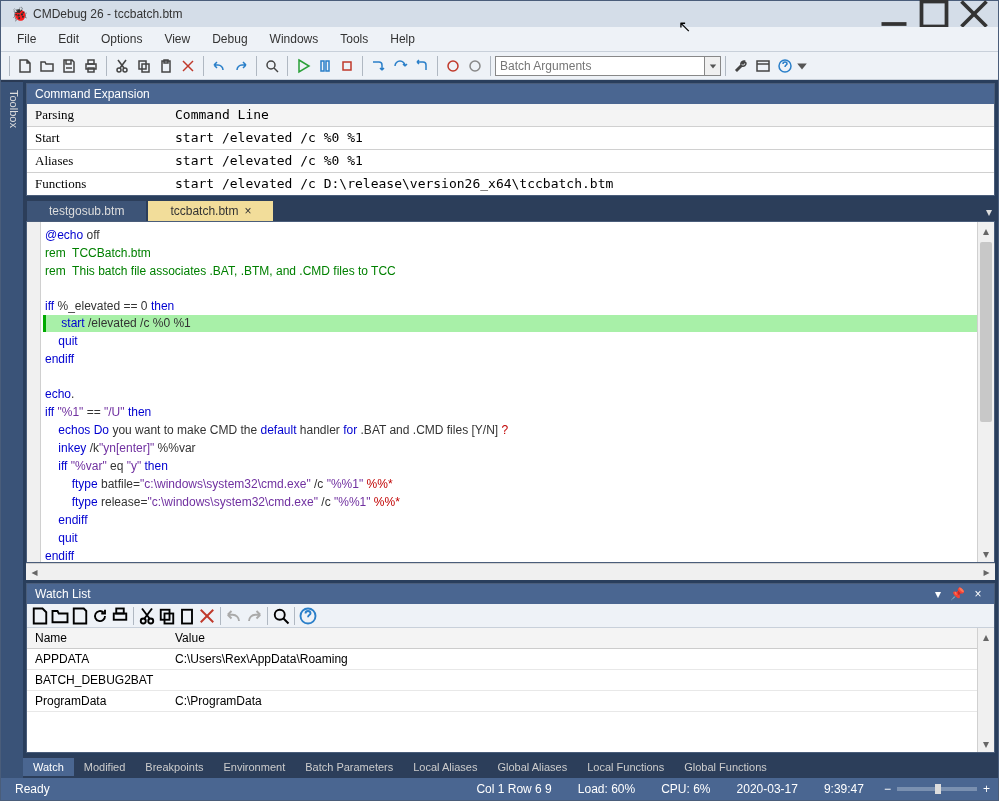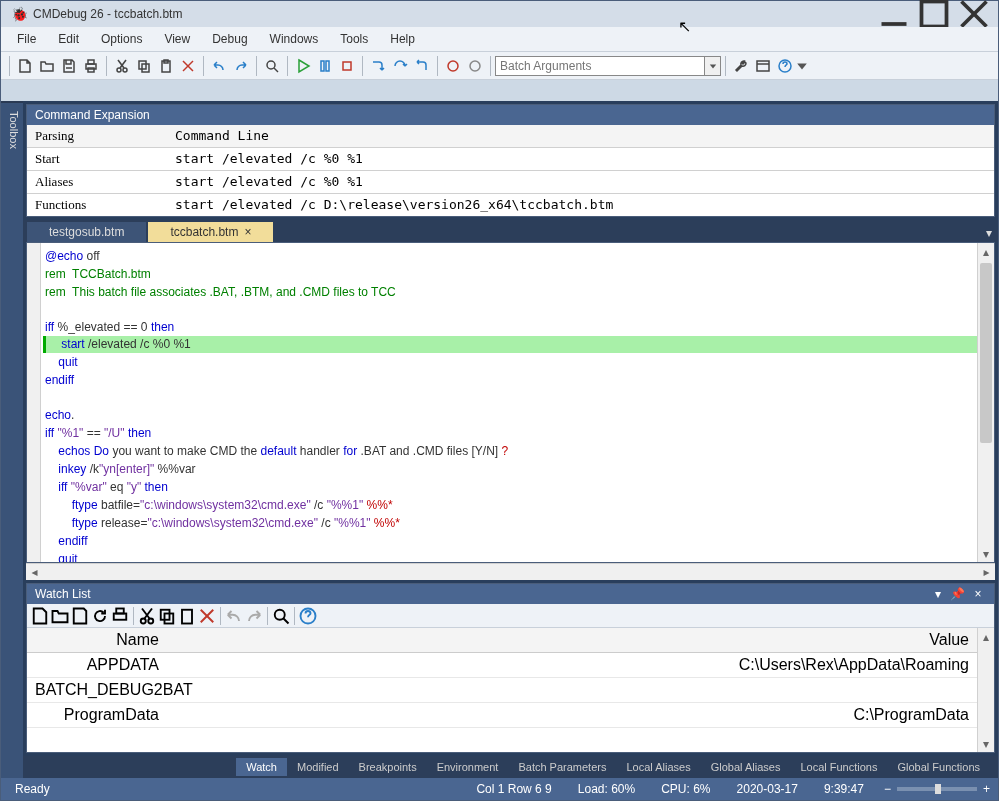--- a/index.html
+++ b/index.html
@@ -11,21 +11,21 @@
 .titlebar .win-btn { width: 40px; height: 24px; display: flex; align-items: center; justify-content: center; color: #333; cursor: pointer; }
 .cursor { position: absolute; left: 678px; top: 17px; font-size: 16px; pointer-events: none; }
 .menubar { height: 24px; background: #eef2f7; display: flex; align-items: center; padding: 0 6px; gap: 2px; }
 .menubar .menu-item { padding: 3px 10px; color: #333; cursor: pointer; }
 .toolbar { height: 29px; background: #eef2f7; border-top: 1px solid #c8d0da; border-bottom: 1px solid #c8d0da; display: flex; align-items: center; padding: 0 4px; gap: 0; }
 .toolbar .sep { width: 1px; height: 20px; background: #b0b8c2; margin: 0 4px; }
 .toolbar .tbtn { width: 22px; height: 22px; display: flex; align-items: center; justify-content: center; cursor: pointer; color: #444; }
 .toolbar .tbtn svg { width: 16px; height: 16px; }
 .toolbar input.batch-args { width: 210px; height: 20px; border: 1px solid #888; padding: 0 4px; background: #fff; color: #888; }
 .toolbar .dropdown-btn { width: 16px; height: 20px; border: 1px solid #888; border-left: none; display: flex; align-items: center; justify-content: center; background: #f0f0f0; }
-.body-area { flex: 1; display: flex; background: #293e5c; overflow: hidden; margin-top: 21px; }
+.body-area { flex: 1; display: flex; background: #293e5c; overflow: hidden; }
 .toolbox-tab { width: 22px; background: #3a5378; color: #ddd; writing-mode: vertical-rl; text-orientation: mixed; padding: 8px 3px; font-size: 11px; cursor: pointer; border-top: 2px solid #2a3a54; }
 .main-col { flex: 1; display: flex; flex-direction: column; overflow: hidden; }
 .panel { margin: 3px; border: 1px solid #4a5d7a; background: #fff; display: flex; flex-direction: column; }
 .panel-header { background: #4a6691; color: #fff; padding: 3px 8px; font-size: 12px; display: flex; align-items: center; }
 .panel-header .spacer { flex: 1; }
 .panel-header .ctl { width: 16px; height: 14px; display: flex; align-items: center; justify-content: center; margin-left: 4px; cursor: pointer; }
 .cmd-exp-body { background: #fff; }
 .cmd-exp-body .row { display: flex; border-top: 1px solid #d0d0d0; }
 .cmd-exp-body .row:first-child { border-top: none; }
 .cmd-exp-body .cell { padding: 3px 8px; font-family: Consolas, monospace; font-size: 13px; }
@@ -52,24 +52,24 @@
 .scroll-h .arrow { width: 17px; display: flex; align-items: center; justify-content: center; color: #666; cursor: pointer; }
 .scroll-h .track { flex: 1; }
 .watch-panel { margin: 3px; border: 1px solid #4a5d7a; display: flex; flex-direction: column; background: #fff; }
 .watch-toolbar { height: 24px; background: #eef2f7; display: flex; align-items: center; padding: 0 3px; border-bottom: 1px solid #c8d0da; }
 .watch-toolbar .sep { width: 1px; height: 18px; background: #b0b8c2; margin: 0 3px; }
 .watch-toolbar .tbtn { width: 20px; height: 20px; display: flex; align-items: center; justify-content: center; cursor: pointer; }
 .watch-grid { flex: 1; display: flex; }
 .watch-table { flex: 1; }
 .watch-table .row { display: flex; border-bottom: 1px solid #e8e8e8; }
 .watch-table .hdr { background: #f4f4f4; border-bottom: 1px solid #ccc; }
-.watch-table .cell { padding: 3px 8px; font-size: 16px; text-align: right; }
+.watch-table .cell { padding: 3px 8px; font-size: 12px; }
 .watch-table .c1 { width: 140px; }
 .watch-table .c2 { flex: 1; }
-.bottom-tabs { height: 22px; background: #2c3e5a; display: flex; align-items: center; padding: 0 8px; gap: 0; justify-content: flex-end; }
+.bottom-tabs { height: 22px; background: #2c3e5a; display: flex; align-items: center; padding: 0 0; gap: 0; }
 .bottom-tab { padding: 3px 10px; color: #ccc; font-size: 11px; cursor: pointer; }
 .bottom-tab.active { background: #4a6691; color: #fff; }
 .statusbar { height: 22px; background: #4a6691; color: #fff; display: flex; align-items: center; padding: 0 8px; font-size: 11px; gap: 14px; }
 .statusbar .spacer { flex: 1; }
 .statusbar .seg { padding: 0 6px; }
 .statusbar .zoom { display: flex; align-items: center; gap: 6px; }
 .zoom .track { width: 80px; height: 4px; background: #7a90b0; position: relative; }
 .zoom .thumb { position: absolute; left: 38px; top: -3px; width: 6px; height: 10px; background: #ddd; }
 svg { stroke: currentColor; fill: none; stroke-width: 1.5; }
 </style>

